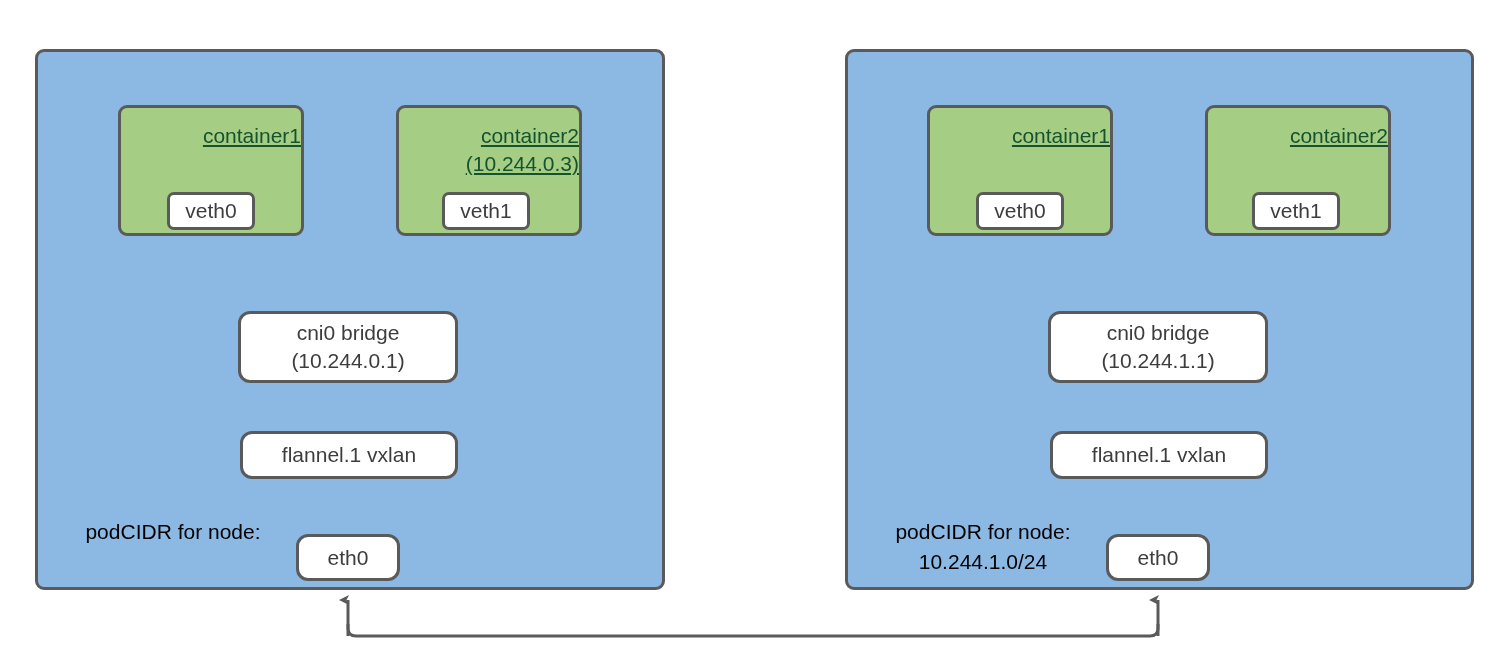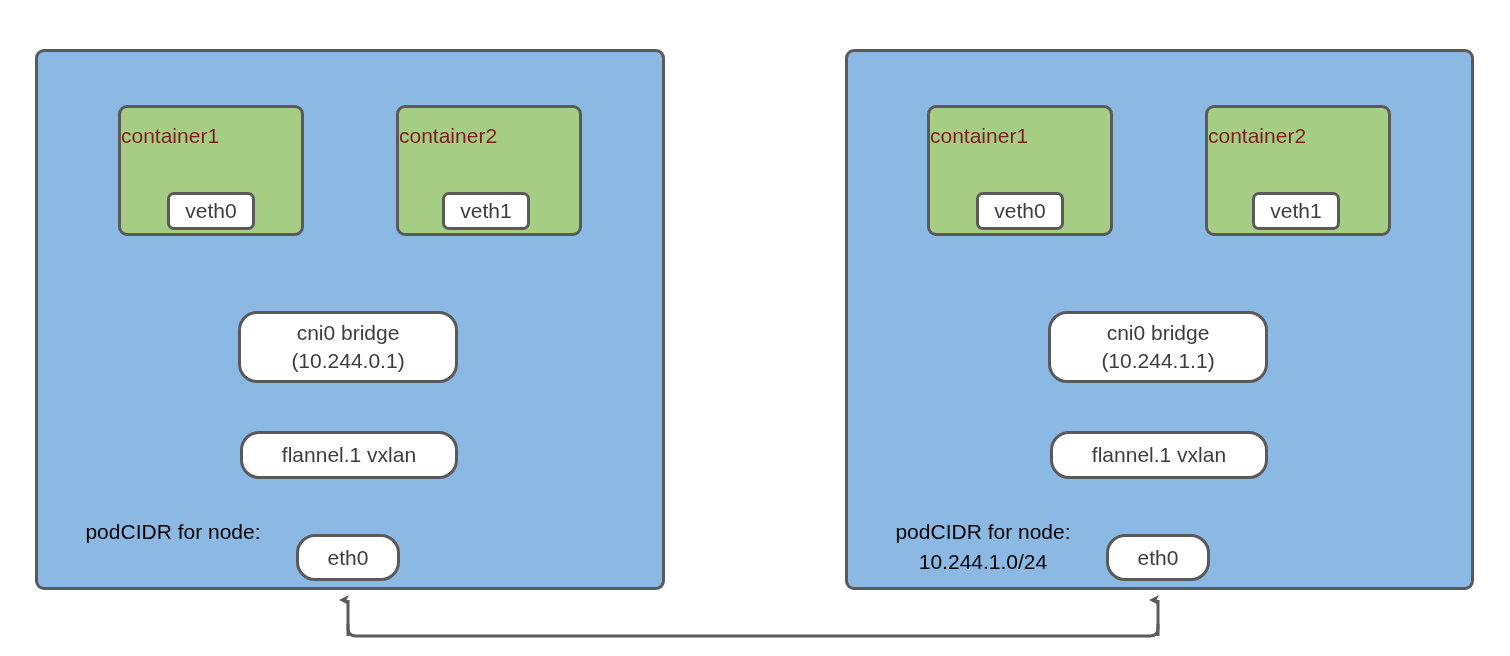--- a/index.html
+++ b/index.html
@@ -38,44 +38,45 @@
     border: 3px solid #5a5a5a;
     border-radius: 9px;
     box-sizing: border-box;
     z-index: 3;
   }
   .container-title {
     position: absolute;
     left: 0;
     right: 0;
     top: 14px;
-    text-align: left;
-    font-size: 21px;
-    color: #7f1d1d;
+    text-align: right;
+    font-size: 21px;
+    color: #14532d;
     line-height: 28px;
     white-space: nowrap;
+    text-decoration: underline;
   }
   .veth-box {
     position: absolute;
     background: #ffffff;
     border: 3px solid #5a5a5a;
     border-radius: 7px;
     box-sizing: border-box;
     display: flex;
     align-items: center;
     justify-content: center;
     font-size: 21px;
     color: #3d3d3d;
     z-index: 4;
   }
   .white-box {
     position: absolute;
     background: #ffffff;
     border: 3px solid #5a5a5a;
-    border-radius: 19px;
+    border-radius: 12px;
     box-sizing: border-box;
     display: flex;
     flex-direction: column;
     align-items: center;
     justify-content: center;
     font-size: 21px;
     color: #3d3d3d;
     line-height: 28px;
     z-index: 5;
     white-space: nowrap;
@@ -163,20 +164,21 @@
   <div class="container-box" style="left:118px; top:105px; width:186px; height:131px;">
     <div class="container-title">
       <div>container1</div>
     </div>
   </div>
   <div class="veth-box" style="left:167px; top:192px; width:88px; height:38px;">veth0</div>
 
   <div class="container-box" style="left:396px; top:105px; width:186px; height:131px;">
     <div class="container-title">
       <div>container2</div>
+      <div>(10.244.0.3)</div>
     </div>
   </div>
   <div class="veth-box" style="left:442px; top:192px; width:88px; height:38px;">veth1</div>
 
   <div class="white-box" style="left:238px; top:311px; width:220px; height:72px;">
     <div>cni0 bridge</div>
     <div>(10.244.0.1)</div>
   </div>
 
   <div class="white-box" style="left:240px; top:431px; width:218px; height:48px;">

